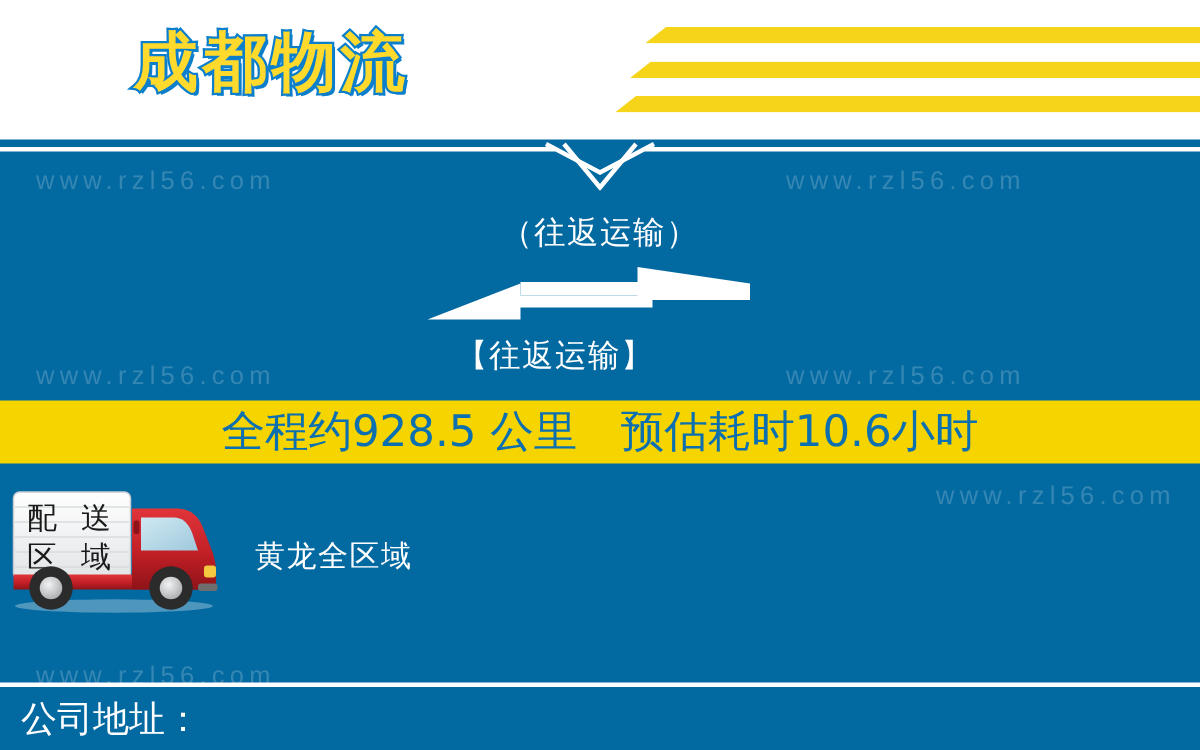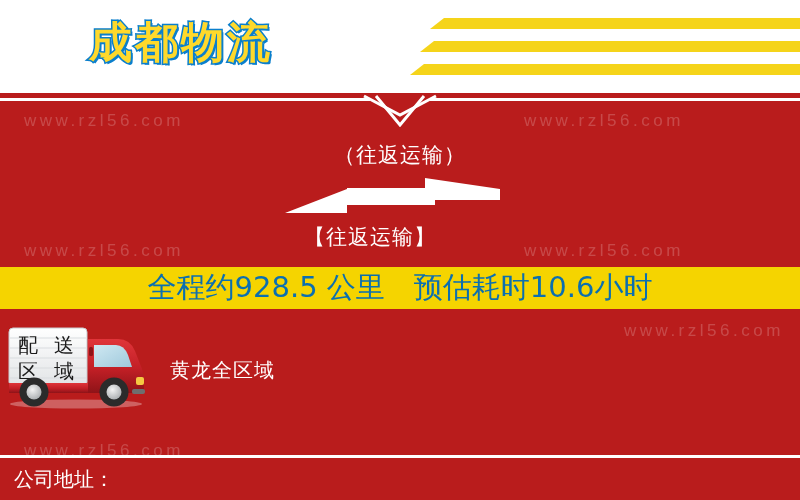--- a/index.html
+++ b/index.html
@@ -53,21 +53,21 @@
   }
   #stripe-1 { top: 18px; left: 430px; clip-path: polygon(14px 0, 100% 0, 100% 100%, 0 100%); }
   #stripe-2 { top: 41px; left: 420px; clip-path: polygon(14px 0, 100% 0, 100% 100%, 0 100%); }
   #stripe-3 { top: 64px; left: 410px; clip-path: polygon(14px 0, 100% 0, 100% 100%, 0 100%); }
 
   
   #body-blue {
     position: absolute;
     left: 0; top: 93px;
     width: 800px; height: 407px;
-    background: #b91c1c;
+    background: #0369a1;
     overflow: hidden;
   }
   
   #top-rule-left, #top-rule-right {
     position: absolute;
     top: 5px;
     height: 3px;
     background: #ffffff;
   }
   #top-rule-left { left: 0; width: 370px; }
@@ -201,21 +201,21 @@
     left: 0;
     top: 365px;
     width: 800px;
     height: 42px;
     display: flex;
     align-items: center;
   }
   #footer-label {
     margin-left: 14px;
     font-family: "DejaVu Sans", "Liberation Sans", sans-serif;
-    font-size: 20px;
+    font-size: 24px;
     color: #ffffff;
     white-space: nowrap;
   }
   #footer-address {
     font-family: "DejaVu Sans", "Liberation Sans", sans-serif;
     font-size: 23px;
     color: #F2C53D;
     white-space: nowrap;
   }
 </style>

